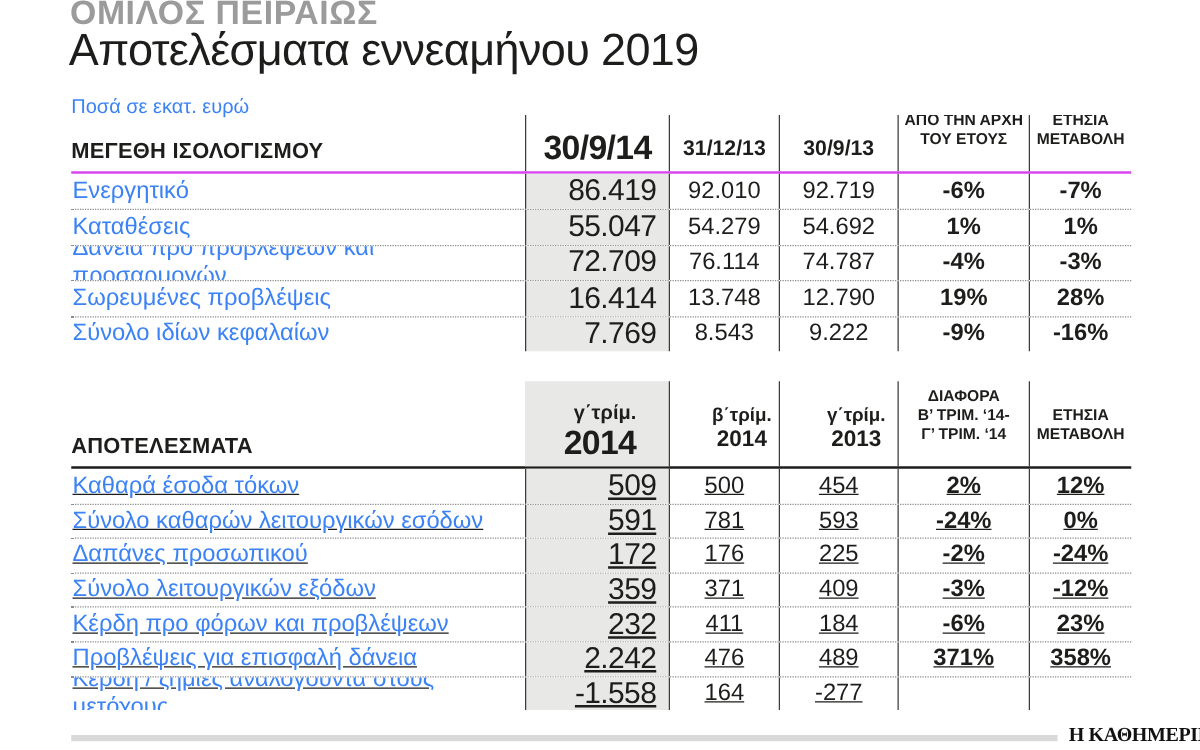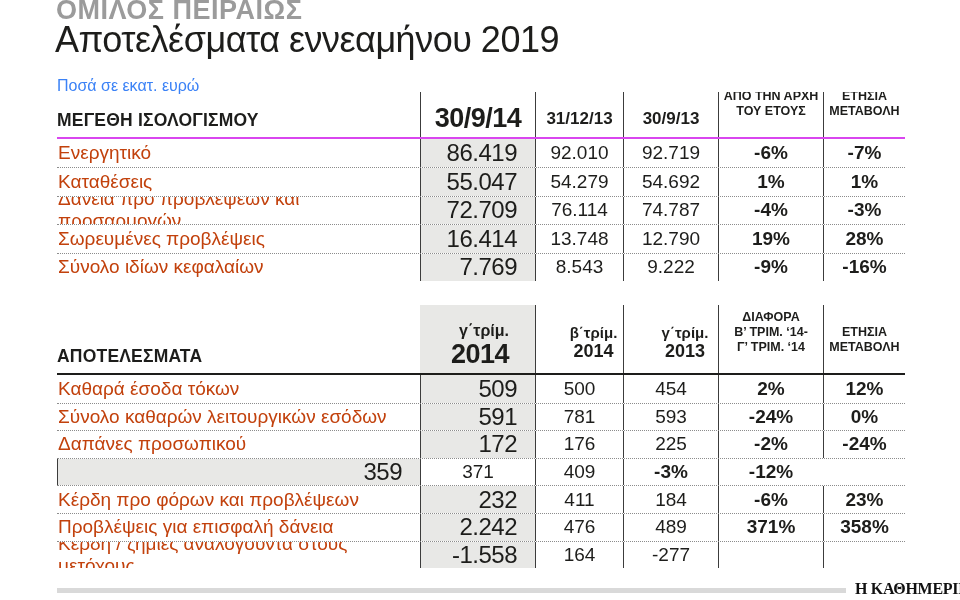--- a/index.html
+++ b/index.html
@@ -28,21 +28,21 @@
   .t1 { top:92px; }
   .t2 { top:305px; }
 
   .thead, .row {
     display:grid;
     grid-template-columns:363px 115px 88px 95px 105px 82px;
   }
   .t1 .thead { height:47px; border-bottom:2px solid #d946ef; }
   .t2 .thead { height:70px; border-bottom:2px solid #1d1d1b; }
   .t1 .row { height:28.4px; }
-  .t2 .row { height:27.6px; }
+  .t2 .row { height:27.6px;text-decoration:underline; }
   .row + .row { border-top:1px dotted #8c8c8c; }
 
   .cell { display:flex; align-items:center; overflow:hidden; }
   .bl { border-left:1px solid #3c3c3c; }
   .gray { background:#e8e8e6; }
 
   .h-label { align-items:flex-end; font-weight:bold; font-size:17.5px; padding-bottom:6px; letter-spacing:0.2px; }
   .h-big  { align-items:flex-end; justify-content:center; font-weight:bold; font-size:27px; padding-bottom:3px; letter-spacing:-0.5px; }
   .h-date { align-items:flex-end; justify-content:center; font-weight:bold; font-size:17px; padding-bottom:8px; }
   .h-small {
@@ -55,22 +55,22 @@
   }
   .h-q1 .q1a { font-size:16px; }
   .h-q1 .q1b { font-size:27px; line-height:1.05; letter-spacing:-0.5px; }
   .h-q {
     flex-direction:column; justify-content:flex-end; align-items:center;
     padding-bottom:10px; font-weight:bold; text-align:center;padding-left:28px;
   }
   .h-q .qa { font-size:15px; }
   .h-q .qb { font-size:18px; line-height:1.2; }
 
-  .c-label { font-size:19px; color:#c2410c; padding-left:1px; }
-  .c-v1 { justify-content:flex-end; padding-right:18px; font-size:24px; letter-spacing:-0.5px; }
+  .c-label { font-size:19px; color:#3b82f6; padding-left:1px; }
+  .c-v1 { justify-content:flex-end; padding-right:10px; font-size:24px; letter-spacing:-0.5px; }
   .c-mid { justify-content:center; font-size:19px; }
   .c-pct { justify-content:center; font-size:19px; font-weight:bold; }
 
   .footer-bar {
     position:absolute; left:57px; top:588px; width:789px; height:5px; background:#d9d9d9;
   }
   .footer-logo {
     position:absolute; left:855px; top:580px;
     font-family:"Liberation Serif", serif; font-weight:bold; font-size:16px;
     letter-spacing:-0.3px; color:#111; white-space:nowrap;
@@ -189,20 +189,21 @@
       </div>
       <div class="row">
         <div class="cell c-label">Δαπάνες προσωπικού</div>
         <div class="cell c-v1 gray bl">172</div>
         <div class="cell c-mid bl">176</div>
         <div class="cell c-mid bl">225</div>
         <div class="cell c-pct bl">-2%</div>
         <div class="cell c-pct bl">-24%</div>
       </div>
       <div class="row">
+        <div class="cell c-label">Σύνολο λειτουργικών εξόδων</div>
         <div class="cell c-v1 gray bl">359</div>
         <div class="cell c-mid bl">371</div>
         <div class="cell c-mid bl">409</div>
         <div class="cell c-pct bl">-3%</div>
         <div class="cell c-pct bl">-12%</div>
       </div>
       <div class="row">
         <div class="cell c-label">Κέρδη προ φόρων και προβλέψεων</div>
         <div class="cell c-v1 gray bl">232</div>
         <div class="cell c-mid bl">411</div>

